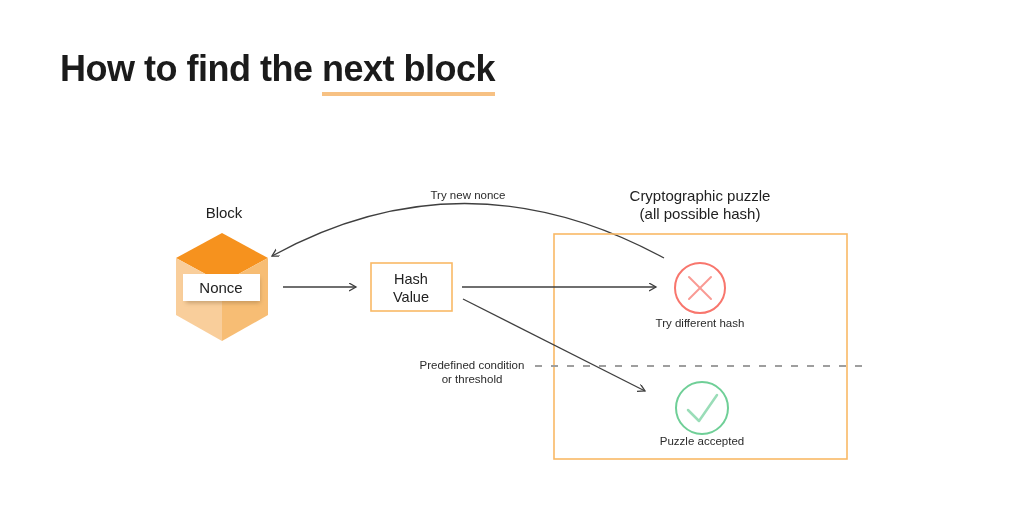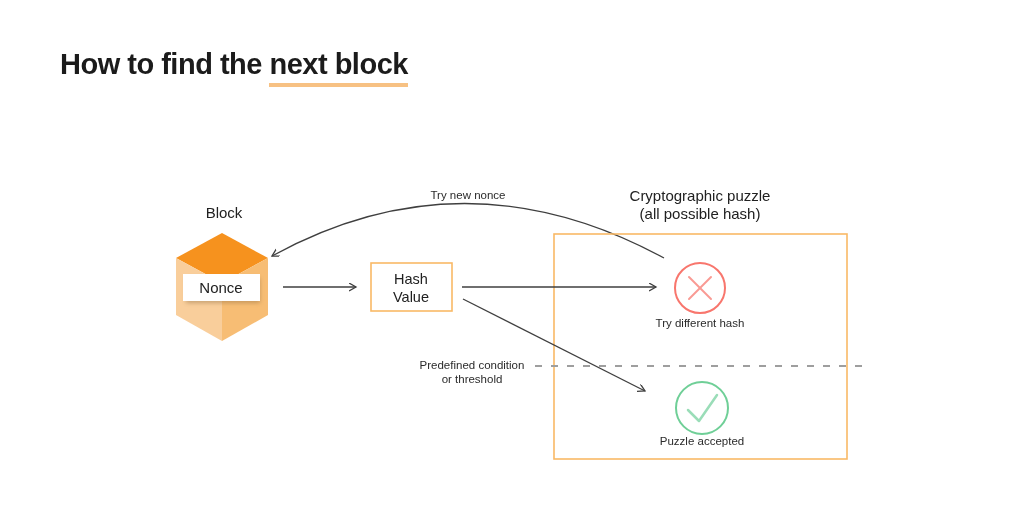--- a/index.html
+++ b/index.html
@@ -14,21 +14,21 @@
   .canvas {
     position: relative;
     width: 1024px;
     height: 512px;
     background: #ffffff;
   }
   .page-title {
     position: absolute;
     left: 60px;
     top: 48px;
-    font-size: 29px;
+    font-size: 36px;
     font-weight: 700;
     letter-spacing: -0.5px;
     color: #1b1b1b;
     white-space: nowrap;
   }
   .page-title .hl {
     border-bottom: 4px solid #F7C183;
     padding-bottom: 3px;
   }
   svg.diagram {

